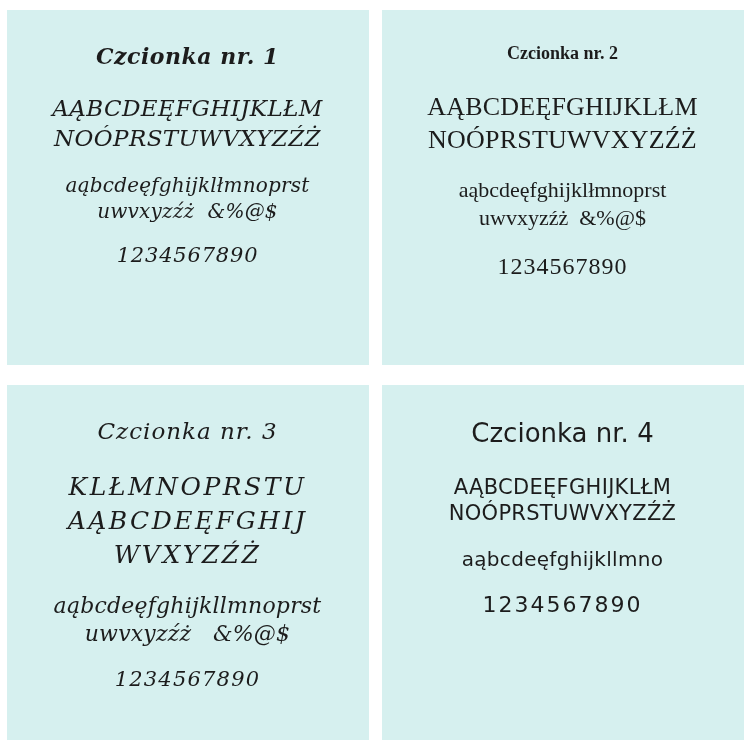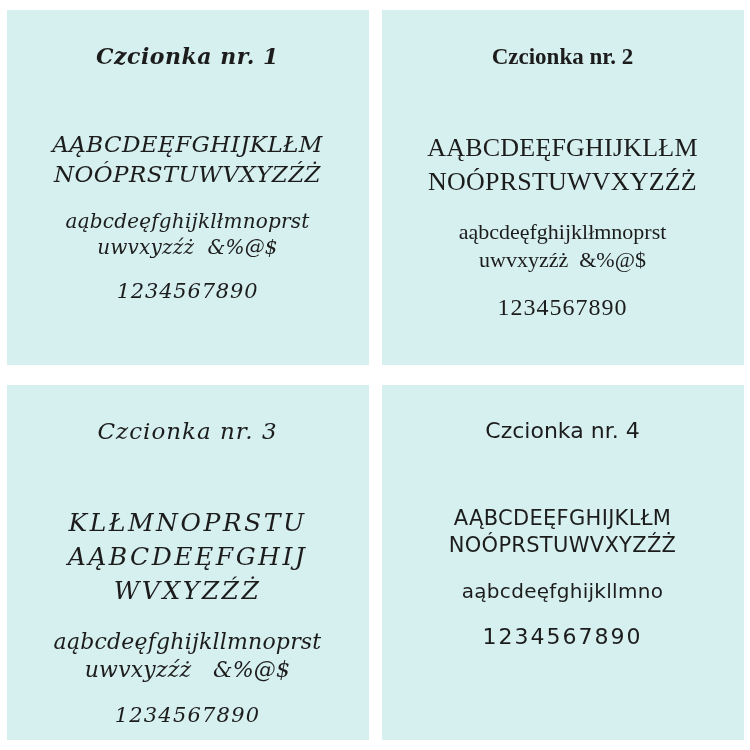--- a/index.html
+++ b/index.html
@@ -46,21 +46,20 @@
     text-align: center;
     margin-bottom: 26px;
   }
   .block {
     text-align: center;
     width: 100%;
     line-height: 1.28;
   }
   .block.upper {
     margin-bottom: 20px;
-    margin-top: 36px;
   }
   .block.lower {
     margin-bottom: 18px;
   }
   .block .ln {
     display: block;
     white-space: pre;
   }
 
   
@@ -87,21 +86,21 @@
     font-family: "DejaVu Serif", serif;
     font-style: italic;
     font-size: 21px;
     letter-spacing: .8px;
   }
 
   
   .f2 .title {
     font-family: "Liberation Serif", serif;
     font-weight: 700;
-    font-size: 23px;
+    font-size: 18px;
     text-align: center;
   }
   .f2 .upper {
     font-family: "Liberation Serif", serif;
     font-size: 26px;
     letter-spacing: .2px;
   }
   .f2 .lower {
     font-family: "Liberation Serif", serif;
     font-size: 22px;
@@ -135,21 +134,21 @@
   .f3 .digits {
     font-family: "DejaVu Serif", serif;
     font-style: italic;
     font-size: 21px;
     letter-spacing: 1.2px;
   }
 
   
   .f4 .title {
     font-family: "DejaVu Sans", sans-serif;
-    font-size: 22px;
+    font-size: 26px;
   }
   .f4 .upper {
     font-family: "DejaVu Sans", sans-serif;
     font-size: 21px;
     letter-spacing: .3px;
   }
   .f4 .lower {
     font-family: "DejaVu Sans", sans-serif;
     font-size: 20px;
     letter-spacing: .3px;

